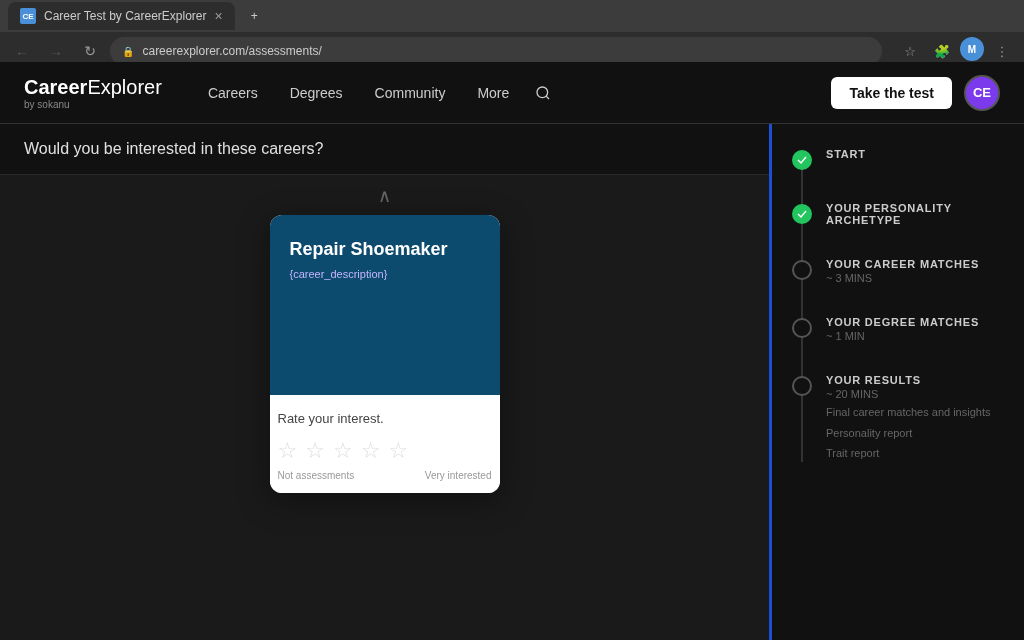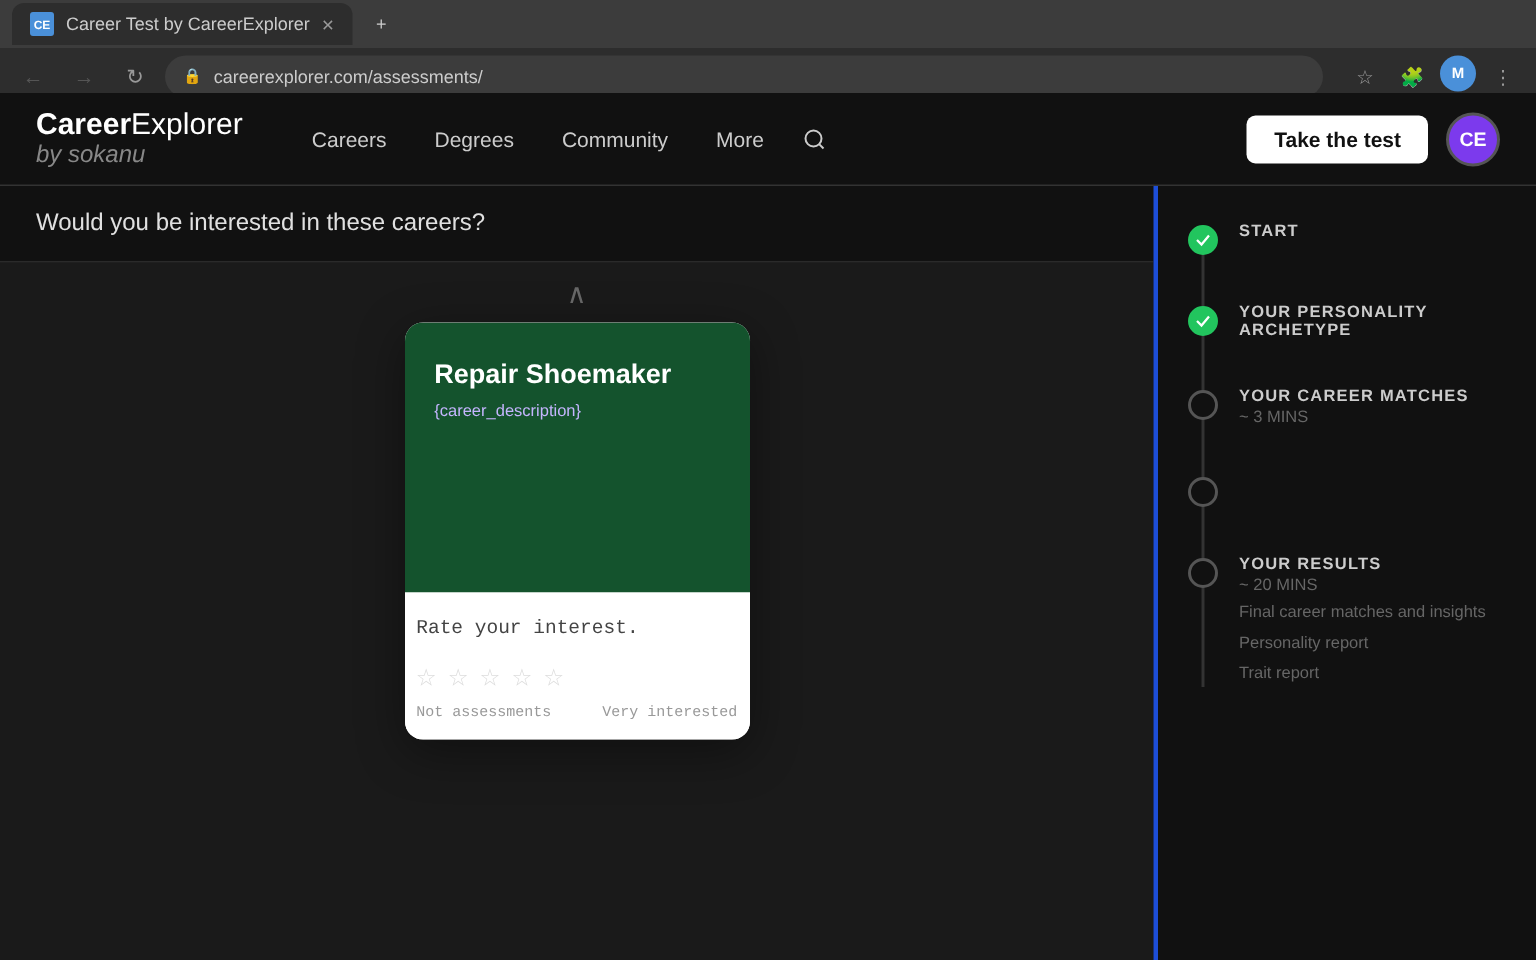--- a/index.html
+++ b/index.html
@@ -22,44 +22,44 @@
     .profile-circle { width: 24px; height: 24px; border-radius: 50%; background: #4a90d9; display: flex; align-items: center; justify-content: center; font-size: 10px; font-weight: bold; color: white; }
 
     
     .app { height: 630px; display: flex; flex-direction: column; }
 
     
     .header { background: #111; height: 62px; display: flex; align-items: center; padding: 0 24px; border-bottom: 1px solid #333; }
     .logo { display: flex; flex-direction: column; margin-right: 32px; }
     .logo-text { font-size: 20px; font-weight: bold; color: #fff; }
     .logo-text span { font-weight: 300; }
-    .logo-sub { font-size: 16px; color: #888; font-style: italic; }
+    .logo-sub { font-size: 10px; color: #888; }
     .nav { display: flex; gap: 4px; }
     .nav-item { padding: 8px 14px; color: #ccc; font-size: 14px; cursor: pointer; border-radius: 4px; }
     .search-btn { width: 32px; height: 32px; display: flex; align-items: center; justify-content: center; color: #ccc; cursor: pointer; margin-left: 4px; }
     .header-right { margin-left: auto; display: flex; align-items: center; gap: 12px; }
     .take-test-btn { background: #fff; color: #111; border: none; border-radius: 6px; padding: 8px 18px; font-size: 14px; font-weight: 600; cursor: pointer; white-space: nowrap; }
     .user-avatar { width: 36px; height: 36px; border-radius: 50%; background: #7c3aed; display: flex; align-items: center; justify-content: center; font-size: 13px; font-weight: bold; color: white; border: 2px solid #555; }
 
     
     .content { flex: 1; display: flex; }
 
     
     .main { flex: 1; background: #1a1a1a; display: flex; flex-direction: column; }
     .question-bar { background: #111; padding: 16px 24px; border-bottom: 1px solid #2a2a2a; }
     .question-text { font-size: 16px; color: #e0e0e0; font-weight: 400; }
 
     .card-area { flex: 1; display: flex; align-items: flex-start; justify-content: center; padding-top: 10px; position: relative; }
     .chevron-up { color: #666; font-size: 18px; position: absolute; top: 10px; left: 50%; transform: translateX(-50%); cursor: pointer; }
 
     .career-card { background: #fff; border-radius: 12px; width: 230px; margin-top: 30px; overflow: hidden; box-shadow: 0 8px 32px rgba(0,0,0,0.4); }
-    .card-top { background: #14532d; padding: 24px 20px 80px; min-height: 180px; }
+    .card-top { background: #0c4a6e; padding: 24px 20px 80px; min-height: 180px; }
     .card-title { font-size: 18px; font-weight: 600; color: #fff; margin-bottom: 8px; }
     .card-desc { font-size: 11px; color: #c4b5fd; }
-    .card-bottom { background: #fff; padding: 16px 8px 12px; font-family: Liberation Mono, monospace; }
+    .card-bottom { background: #fff; padding: 16px 8px 12px; }
     .rate-label { font-size: 13px; color: #444; margin-bottom: 12px; }
     .stars { display: flex; gap: 8px; margin-bottom: 6px; }
     .star { font-size: 22px; color: #ddd; cursor: pointer; }
     .star-labels { display: flex; justify-content: space-between; font-size: 10px; color: #999; }
 
     .skip-question { text-align: center; margin-top: 12px; font-size: 13px; color: #888; cursor: pointer; margin-left: 13px; }
 
     
     .sidebar { width: 255px; background: #111; border-left: 3px solid #1d4ed8; padding: 24px 20px; overflow-y: auto; }
     .timeline { position: relative; }
@@ -194,20 +194,24 @@
         <div class="timeline-item">
           <div class="timeline-dot"></div>
           <div class="timeline-content">
             <div class="timeline-title">YOUR CAREER MATCHES</div>
             <div class="timeline-sub">~ 3 MINS</div>
           </div>
         </div>
 
         <div class="timeline-item">
           <div class="timeline-dot"></div>
+          <div class="timeline-content">
+            <div class="timeline-title">YOUR DEGREE MATCHES</div>
+            <div class="timeline-sub">~ 1 MIN</div>
+          </div>
         </div>
 
         <div class="timeline-item">
           <div class="timeline-dot"></div>
           <div class="timeline-content">
             <div class="timeline-title">YOUR RESULTS</div>
             <div class="timeline-sub">~ 20 MINS</div>
             <div class="timeline-desc">Final career matches and insights</div>
             <div class="timeline-desc">Personality report</div>
             <div class="timeline-desc">Trait report</div>

